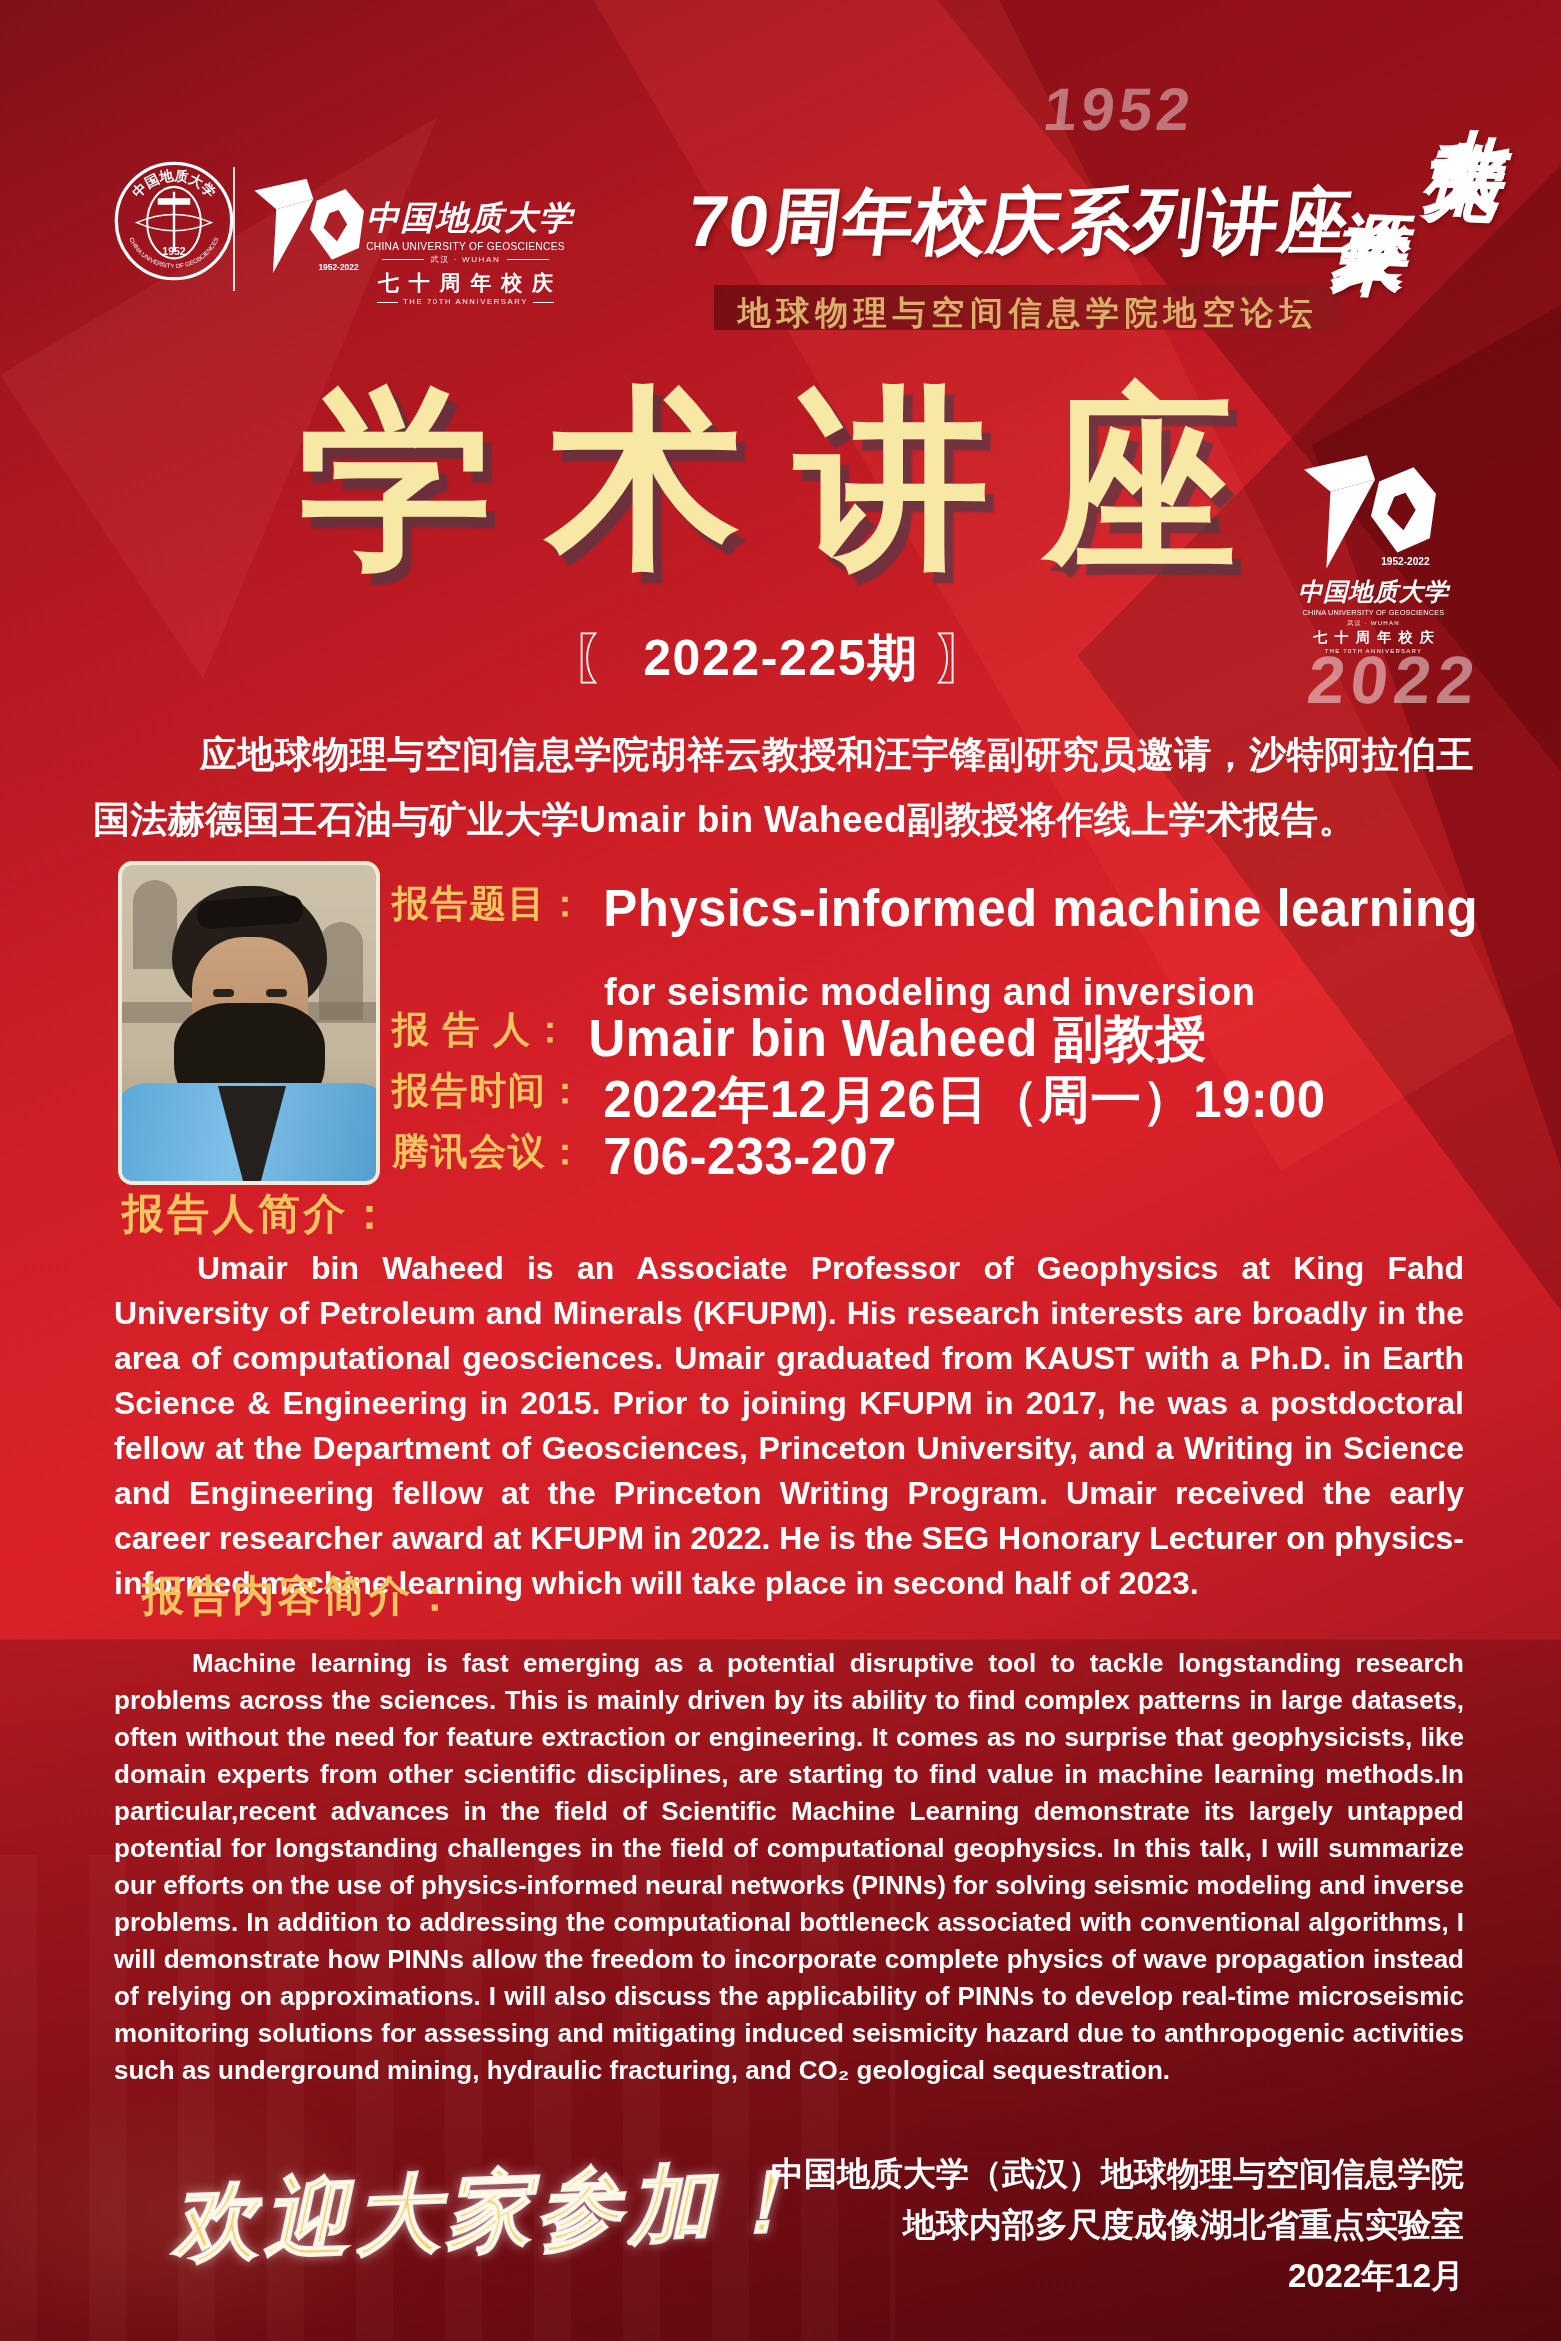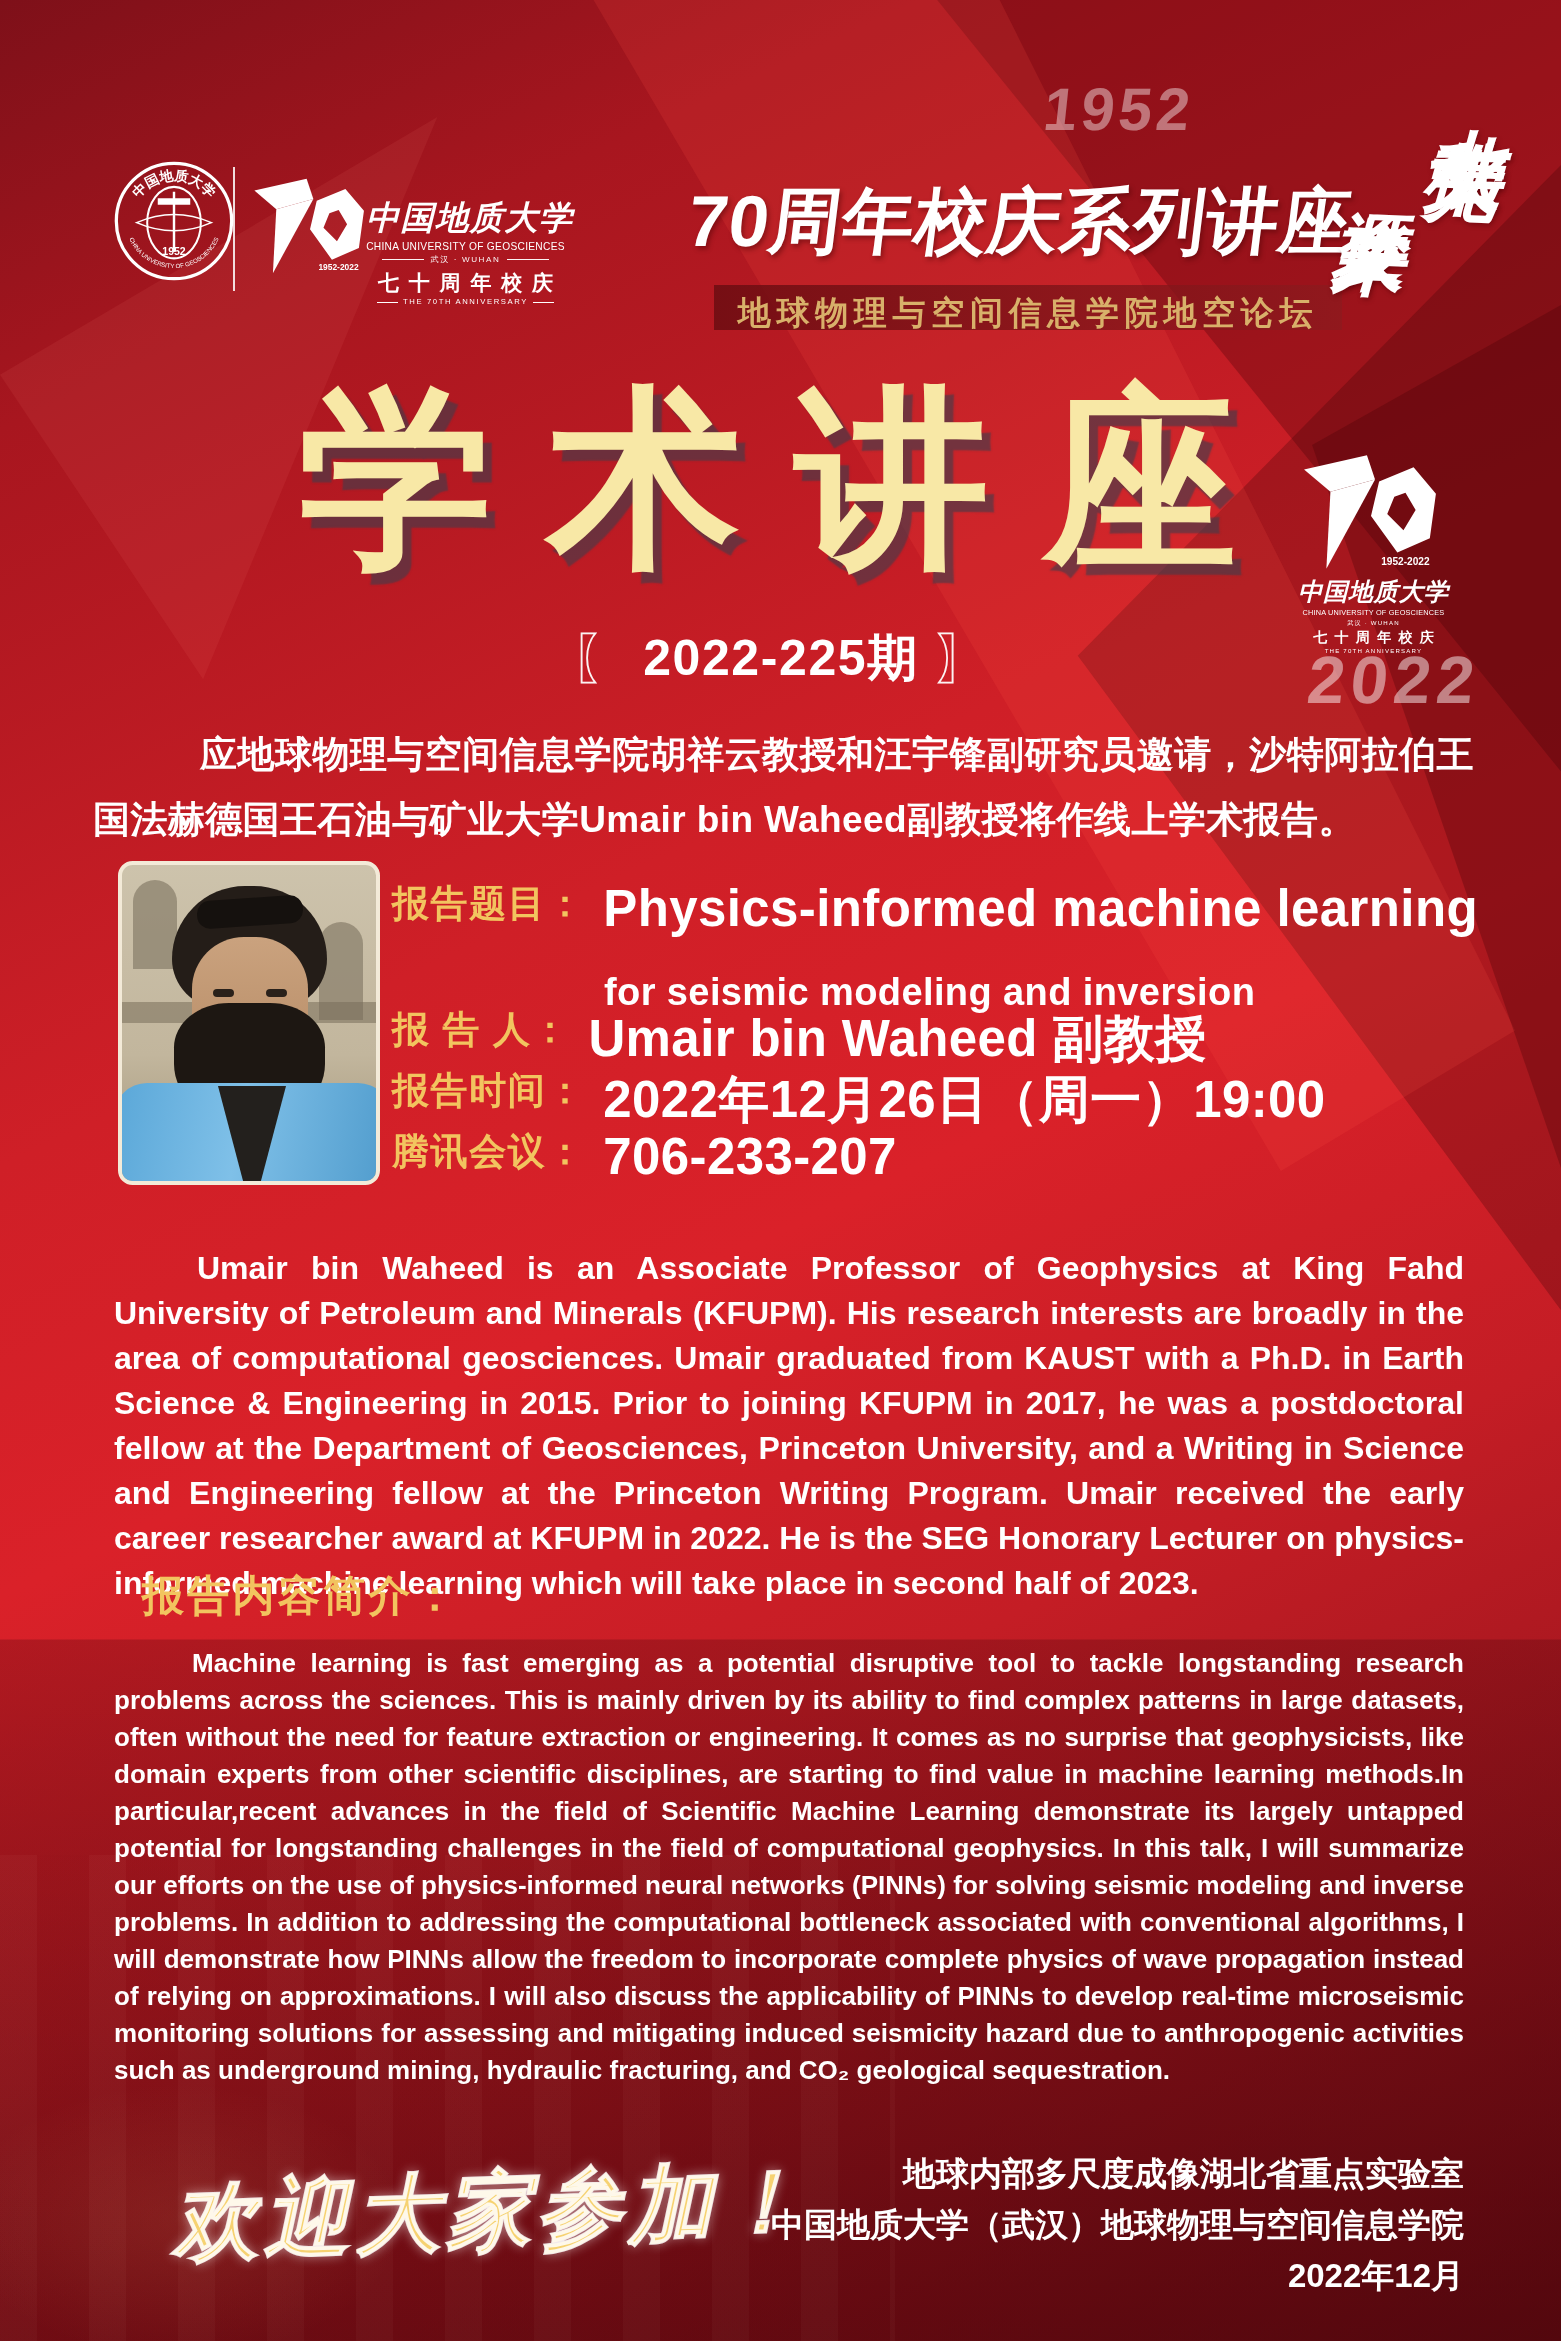--- a/index.html
+++ b/index.html
@@ -222,26 +222,27 @@
   </div>
   <div class="field" style="top:1066px;">
     <span class="lab">报告时间：</span>
     <span class="val">2022年12月26日（周一）19:00</span>
   </div>
   <div class="field" style="top:1127px;">
     <span class="lab">腾讯会议：</span>
     <span class="val">706-233-207</span>
   </div>
 
+  <div class="sec-label bio-label">报告人简介：</div>
   <div class="para bio-text">Umair bin Waheed is an Associate Professor of Geophysics at King Fahd University of Petroleum and Minerals (KFUPM). His research interests are broadly in the area of computational geosciences. Umair graduated from KAUST with a Ph.D. in Earth Science &amp; Engineering in 2015. Prior to joining KFUPM in 2017, he was a postdoctoral fellow at the Department of Geosciences, Princeton University, and a Writing in Science and Engineering fellow at the Princeton Writing Program. Umair received the early career researcher award at KFUPM in 2022. He is the SEG Honorary Lecturer on physics-informed machine learning which will take place in second half of 2023.</div>
 
   <div class="sec-label abs-label">报告内容简介：</div>
   <div class="para abs-text">Machine learning is fast emerging as a potential disruptive tool to tackle longstanding research problems across the sciences. This is mainly driven by its ability to find complex patterns in large datasets, often without the need for feature extraction or engineering. It comes as no surprise that geophysicists, like domain experts from other scientific disciplines, are starting to find value in machine learning methods.In particular,recent advances in the field of Scientific Machine Learning demonstrate its largely untapped potential for longstanding challenges in the field of computational geophysics. In this talk, I will summarize our efforts on the use of physics-informed neural networks (PINNs) for solving seismic modeling and inverse problems. In addition to addressing the computational bottleneck associated with conventional algorithms, I will demonstrate how PINNs allow the freedom to incorporate complete physics of wave propagation instead of relying on approximations. I will also discuss the applicability of PINNs to develop real-time microseismic monitoring solutions for assessing and mitigating induced seismicity hazard due to anthropogenic activities such as underground mining, hydraulic fracturing, and CO₂ geological sequestration.</div>
 
   <div class="welcome">欢迎大家参加！</div>
   <div class="footer-org">
+    <div>中国地质大学（武汉）地球物理与空间信息学院</div>
     <div>地球内部多尺度成像湖北省重点实验室</div>
-    <div>中国地质大学（武汉）地球物理与空间信息学院</div>
     <div>2022年12月</div>
   </div>
 
 </div>
 
 
 </body></html>

